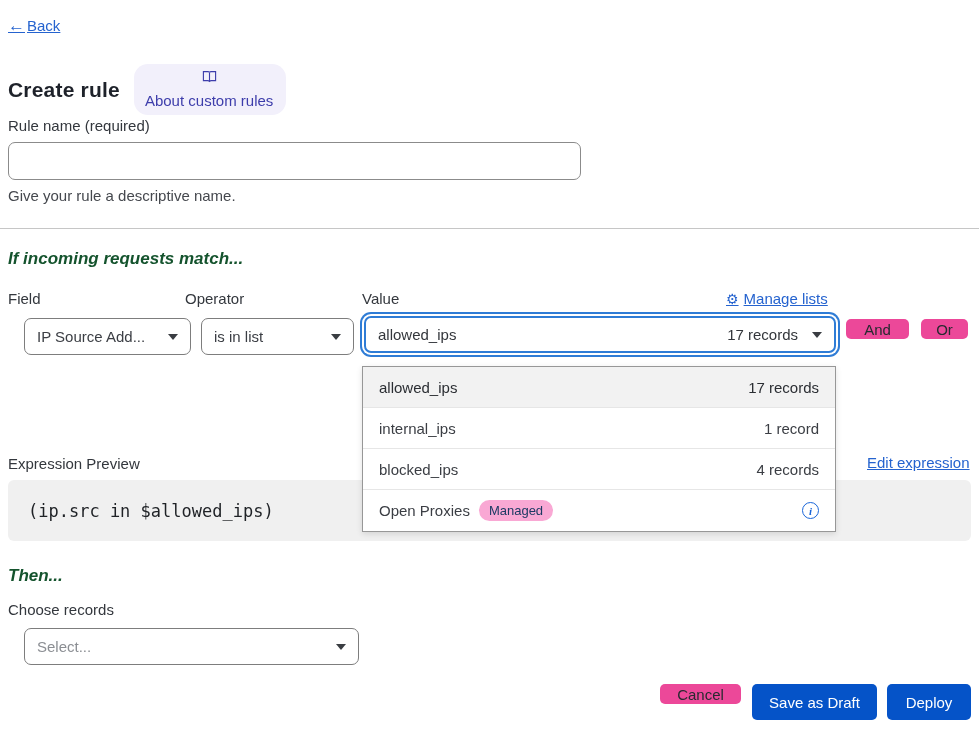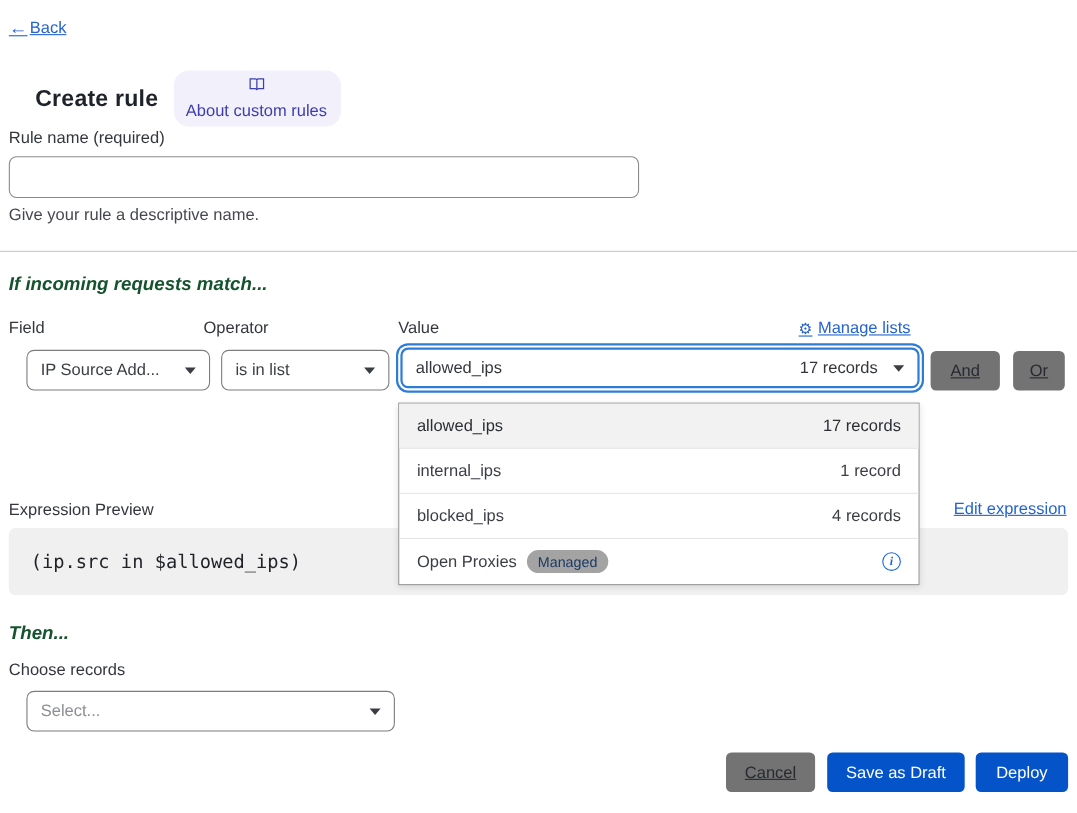--- a/index.html
+++ b/index.html
@@ -13,21 +13,21 @@
   }
   .abs { position: absolute; }
 
   
   .link { color: #2563cf; text-decoration: underline; cursor: pointer; font-size: 15px; }
   .back-link { left: 8px; top: 17px; display: flex; align-items: center; gap: 2px; }
   .back-arrow { color: #2563cf; text-decoration: none; font-size: 17px; line-height: 1; }
 
   
   .title-row { left: 8px; top: 64px; display: flex; align-items: center; gap: 14px; }
-  .page-title { font-size: 21px; font-weight: 700; color: #1e222a; letter-spacing: .2px; margin-left: 24px; }
+  .page-title { font-size: 21px; font-weight: 700; color: #1e222a; letter-spacing: .2px; }
   .about-badge {
     display: flex; align-items: center; gap: 8px;
     background: #f2f0fb; color: #3d3dab;
     border-radius: 14px; padding: 5px 13px 6px 11px;
     font-size: 15px; cursor: pointer; flex-direction: column;
   }
   .book-icon { display: inline-flex; color: #3d3dab; }
 
   
   .field-label { font-size: 15px; color: #33373d; }
@@ -55,43 +55,43 @@
   }
   .value-select {
     left: 364px; top: 316px; width: 472px; height: 37px;
     border: 2px solid #2e7cd6; border-radius: 7px;
     box-shadow: 0 0 0 2px #ffffff, 0 0 0 4px #2e7cd6;
     background: #fff; display: flex; align-items: center;
     padding: 0 12px; font-size: 15px; color: #33363b; cursor: pointer; z-index: 4;
   }
   .value-select .meta { margin-left: auto; padding-right: 14px; }
   .gray-btn {
-    background: #737373; color: #272a30; border: none; border-radius: 5px;
+    background: #ec4899; color: #272a30; border: none; border-radius: 5px;
     font-size: 15px; font-family: "Liberation Sans", sans-serif;
-    height: 36px; cursor: pointer; text-decoration: underline;
+    height: 20px; cursor: pointer;
   }
   .manage-lists { display: flex; align-items: center; gap: 5px; }
   .gear-icon { color: #2563cf; font-size: 14px; text-decoration: none; line-height: 1; }
 
   
   .dropdown-panel {
     left: 362px; top: 366px; width: 474px; background: #fff;
     border: 1px solid #979797; box-shadow: 0 2px 6px rgba(0,0,0,.12);
     z-index: 6;
   }
   .dropdown-row {
     height: 41px; display: flex; align-items: center;
     padding: 0 16px; font-size: 15px; color: #3b3e44; cursor: pointer;
     border-bottom: 1px solid #e6e6e6;
   }
   .dropdown-row:last-child { border-bottom: none; }
   .dropdown-row.selected { background: #f2f2f2; color: #2b2e33; }
   .dropdown-row .row-meta { margin-left: auto; }
   .managed-badge {
-    background: #a3a3a3; color: #1c3a63; font-size: 13px;
+    background: #f9a8d4; color: #1c3a63; font-size: 13px;
     border-radius: 11px; padding: 3px 10px; margin-left: 9px;
   }
   .info-icon {
     margin-left: auto; width: 17px; height: 17px; border-radius: 50%;
     border: 1.5px solid #1a66d9; color: #1a66d9;
     display: flex; align-items: center; justify-content: center;
     font-size: 11px; font-weight: 700; cursor: pointer;
     font-family: "Liberation Serif", serif; font-style: italic;
   }
 

